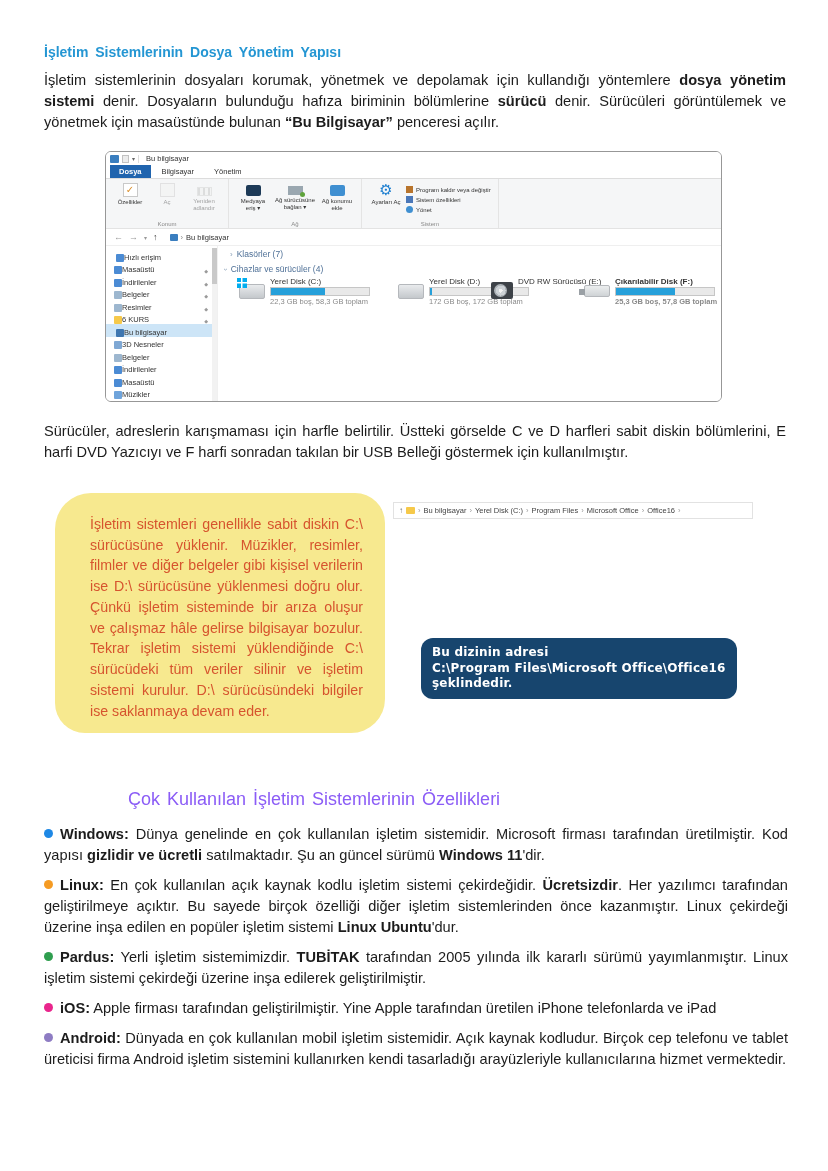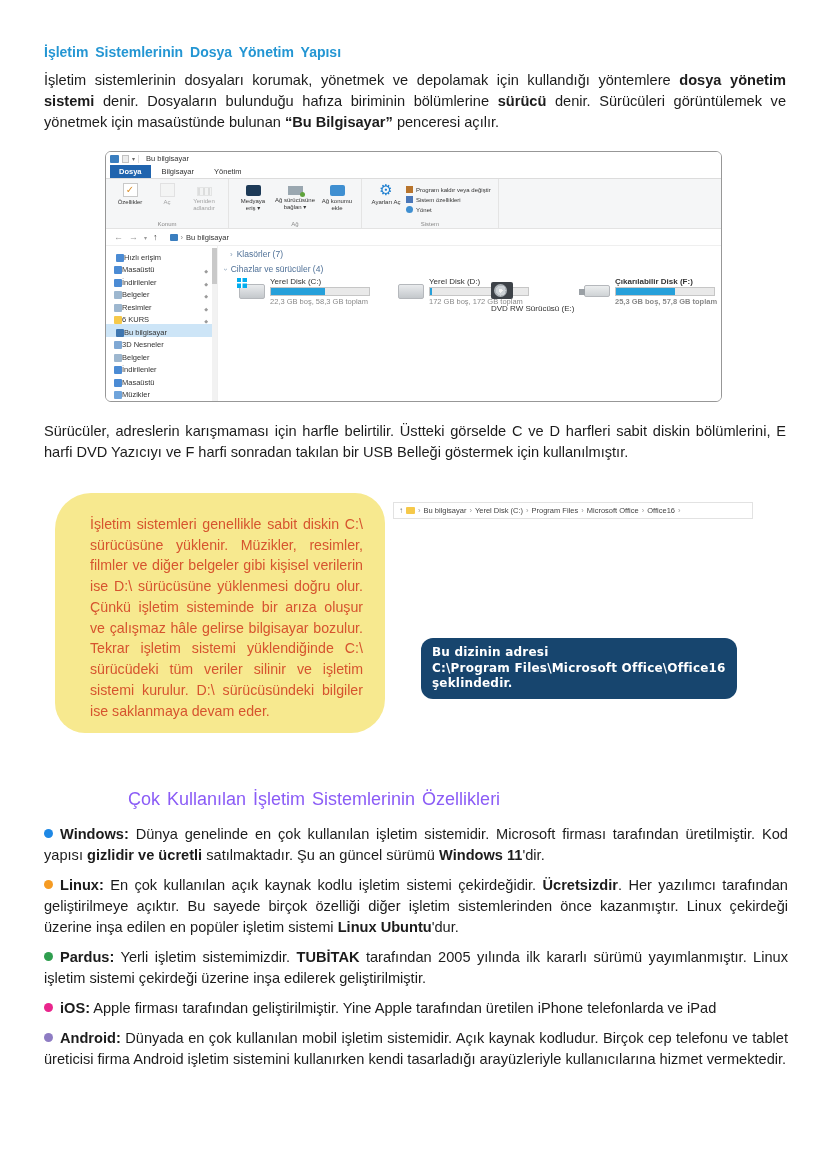--- a/index.html
+++ b/index.html
@@ -63,21 +63,21 @@
   .side-pin{margin-left:auto;margin-right:9px;font-size:5px;color:#9a9a9a;}
   .x-scroll{position:absolute;right:0;top:2px;bottom:2px;width:5px;background:#f2f2f2;}
   .x-thumb{width:100%;height:36px;background:#c9c9c9;}
   .x-main{position:absolute;left:112px;right:0;top:0;bottom:0;}
   .sec{position:absolute;font-size:8.5px;color:#4d6f96;white-space:nowrap;}
   .sec1{left:12px;top:3px;}
   .sec2{left:6px;top:18px;}
   .chev{display:inline-block;margin-right:4px;color:#8aa0b8;font-size:8px;}
   .chev.open{transform:rotate(90deg);}
   .drive{position:absolute;top:31px;display:flex;gap:5px;}
-  .dC{left:21px;} .dD{left:180px;} .dE{left:273px;flex-direction:column;} .dF{left:366px;font-weight:bold;}
+  .dC{left:21px;} .dD{left:180px;} .dE{left:273px;} .dF{left:366px;font-weight:bold;}
   .d-col{display:flex;flex-direction:column;gap:1px;width:102px;}
   .d-name{font-size:8px;color:#333;white-space:nowrap;}
   .d-bar{height:9px;border:1px solid #c6c6c6;background:#e9e9e9;width:100px;}
   .d-fill{display:block;height:100%;background:#26A0DA;}
   .d-info{font-size:7.5px;color:#8a8a8a;white-space:nowrap;}
   .hdd-ic{width:26px;height:15px;background:linear-gradient(#e9ebed,#c4c8cc);border:1px solid #b5b8bc;border-radius:2px;position:relative;flex:0 0 auto;margin-top:7px;}
   .winflag{position:absolute;left:-3px;top:-7px;width:10px;height:10px;
            background-image:linear-gradient(#fff,#fff),linear-gradient(#fff,#fff);
            background-size:1.5px 100%,100% 1.5px;background-position:center,center;background-repeat:no-repeat;
            background-color:#00adef;}

